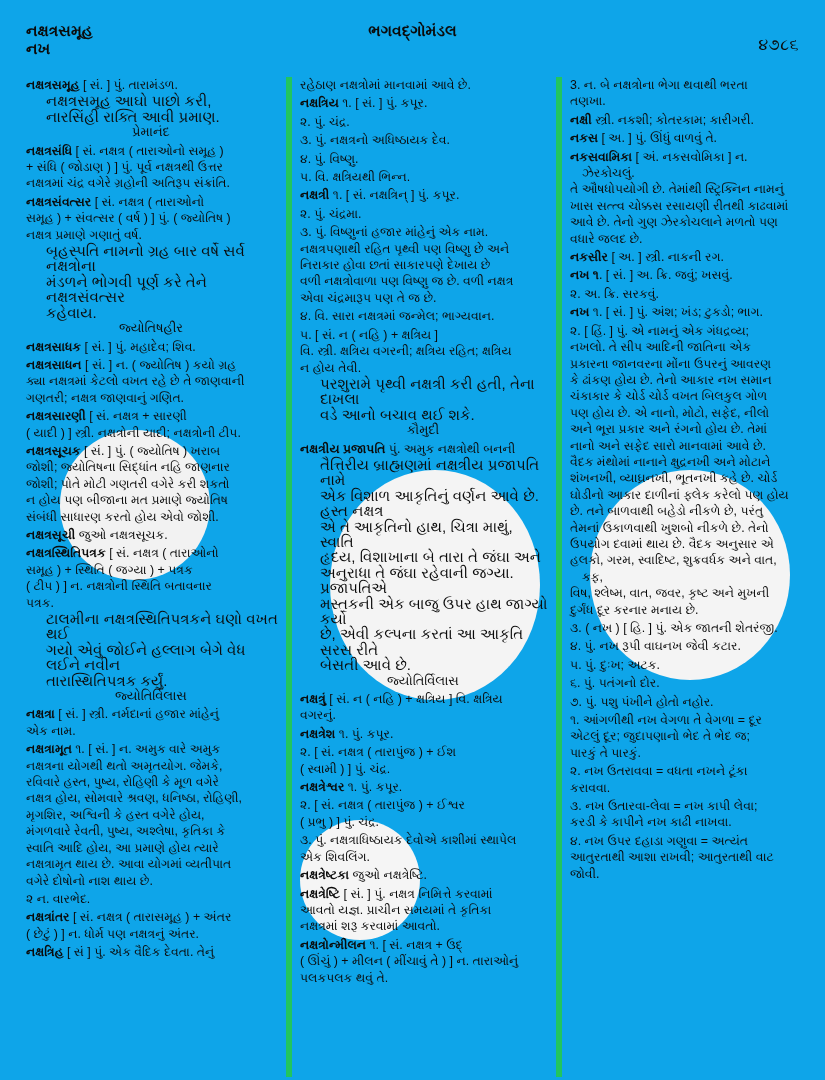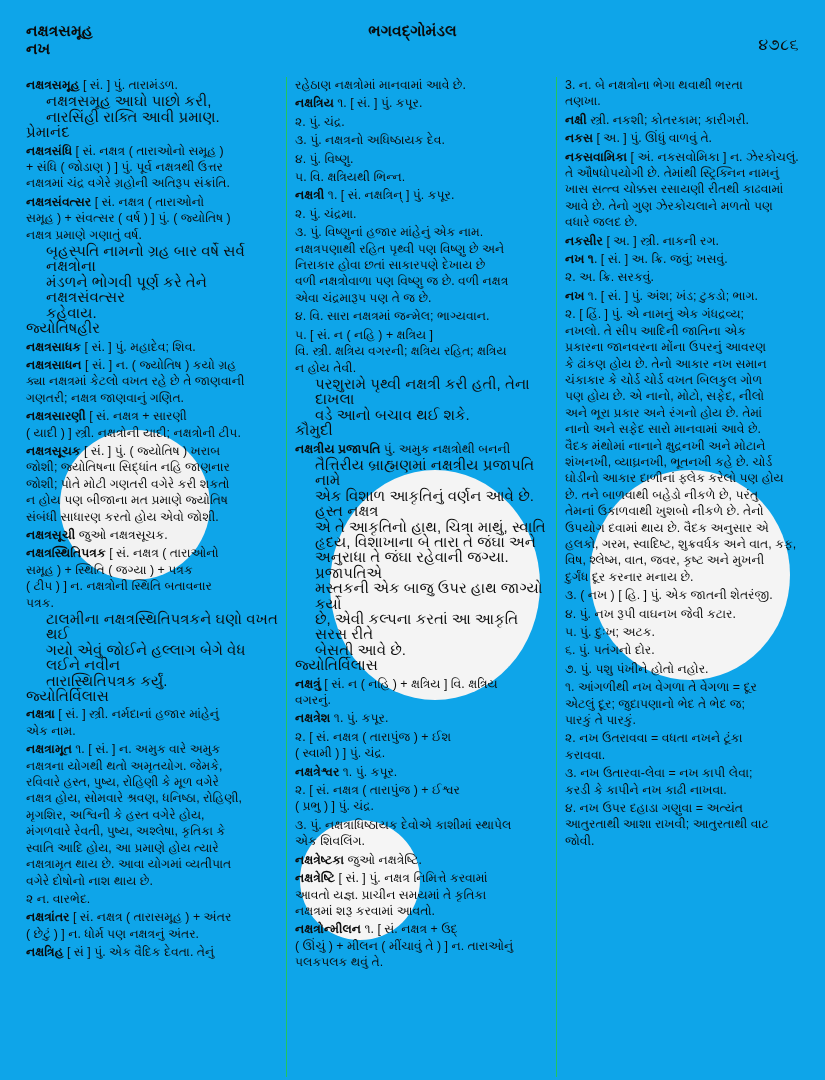--- a/index.html
+++ b/index.html
@@ -49,42 +49,42 @@
     margin-top:5px;
   }
   .col{
     width:265px;
     padding:0 8px;
     box-sizing:border-box;
     font-size:12.4px;
     line-height:16.4px;
     position:relative;
   }
-  .col + .col{border-left:1px solid #22c55e;}
+  .col + .col{border-left:6px solid #22c55e;}
   .col-1{width:268px;}
   .col-2{width:270px;}
   .col-3{width:251px;}
 
   .entry{margin:0 0 2px 0;}
   .line{
     display:block;
     text-indent:0;
     white-space:pre-wrap;
     word-break:normal;
   }
   .hang{padding-left:12px;text-indent:-12px;}
   .quote{
     padding-left:20px;
     font-size:15px;
     line-height:15.4px;
   }
   .src{
     display:block;
-    text-align:left;
-    font-size:15px;
+    text-align:center;
+    font-size:13px;
     padding-right:2px;
   }
   .hw{font-weight:bold;}
 </style>
 </head>
 <body>
 
 <div class="page">
   <div class="ghost g1"></div>
   <div class="ghost g2"></div>

